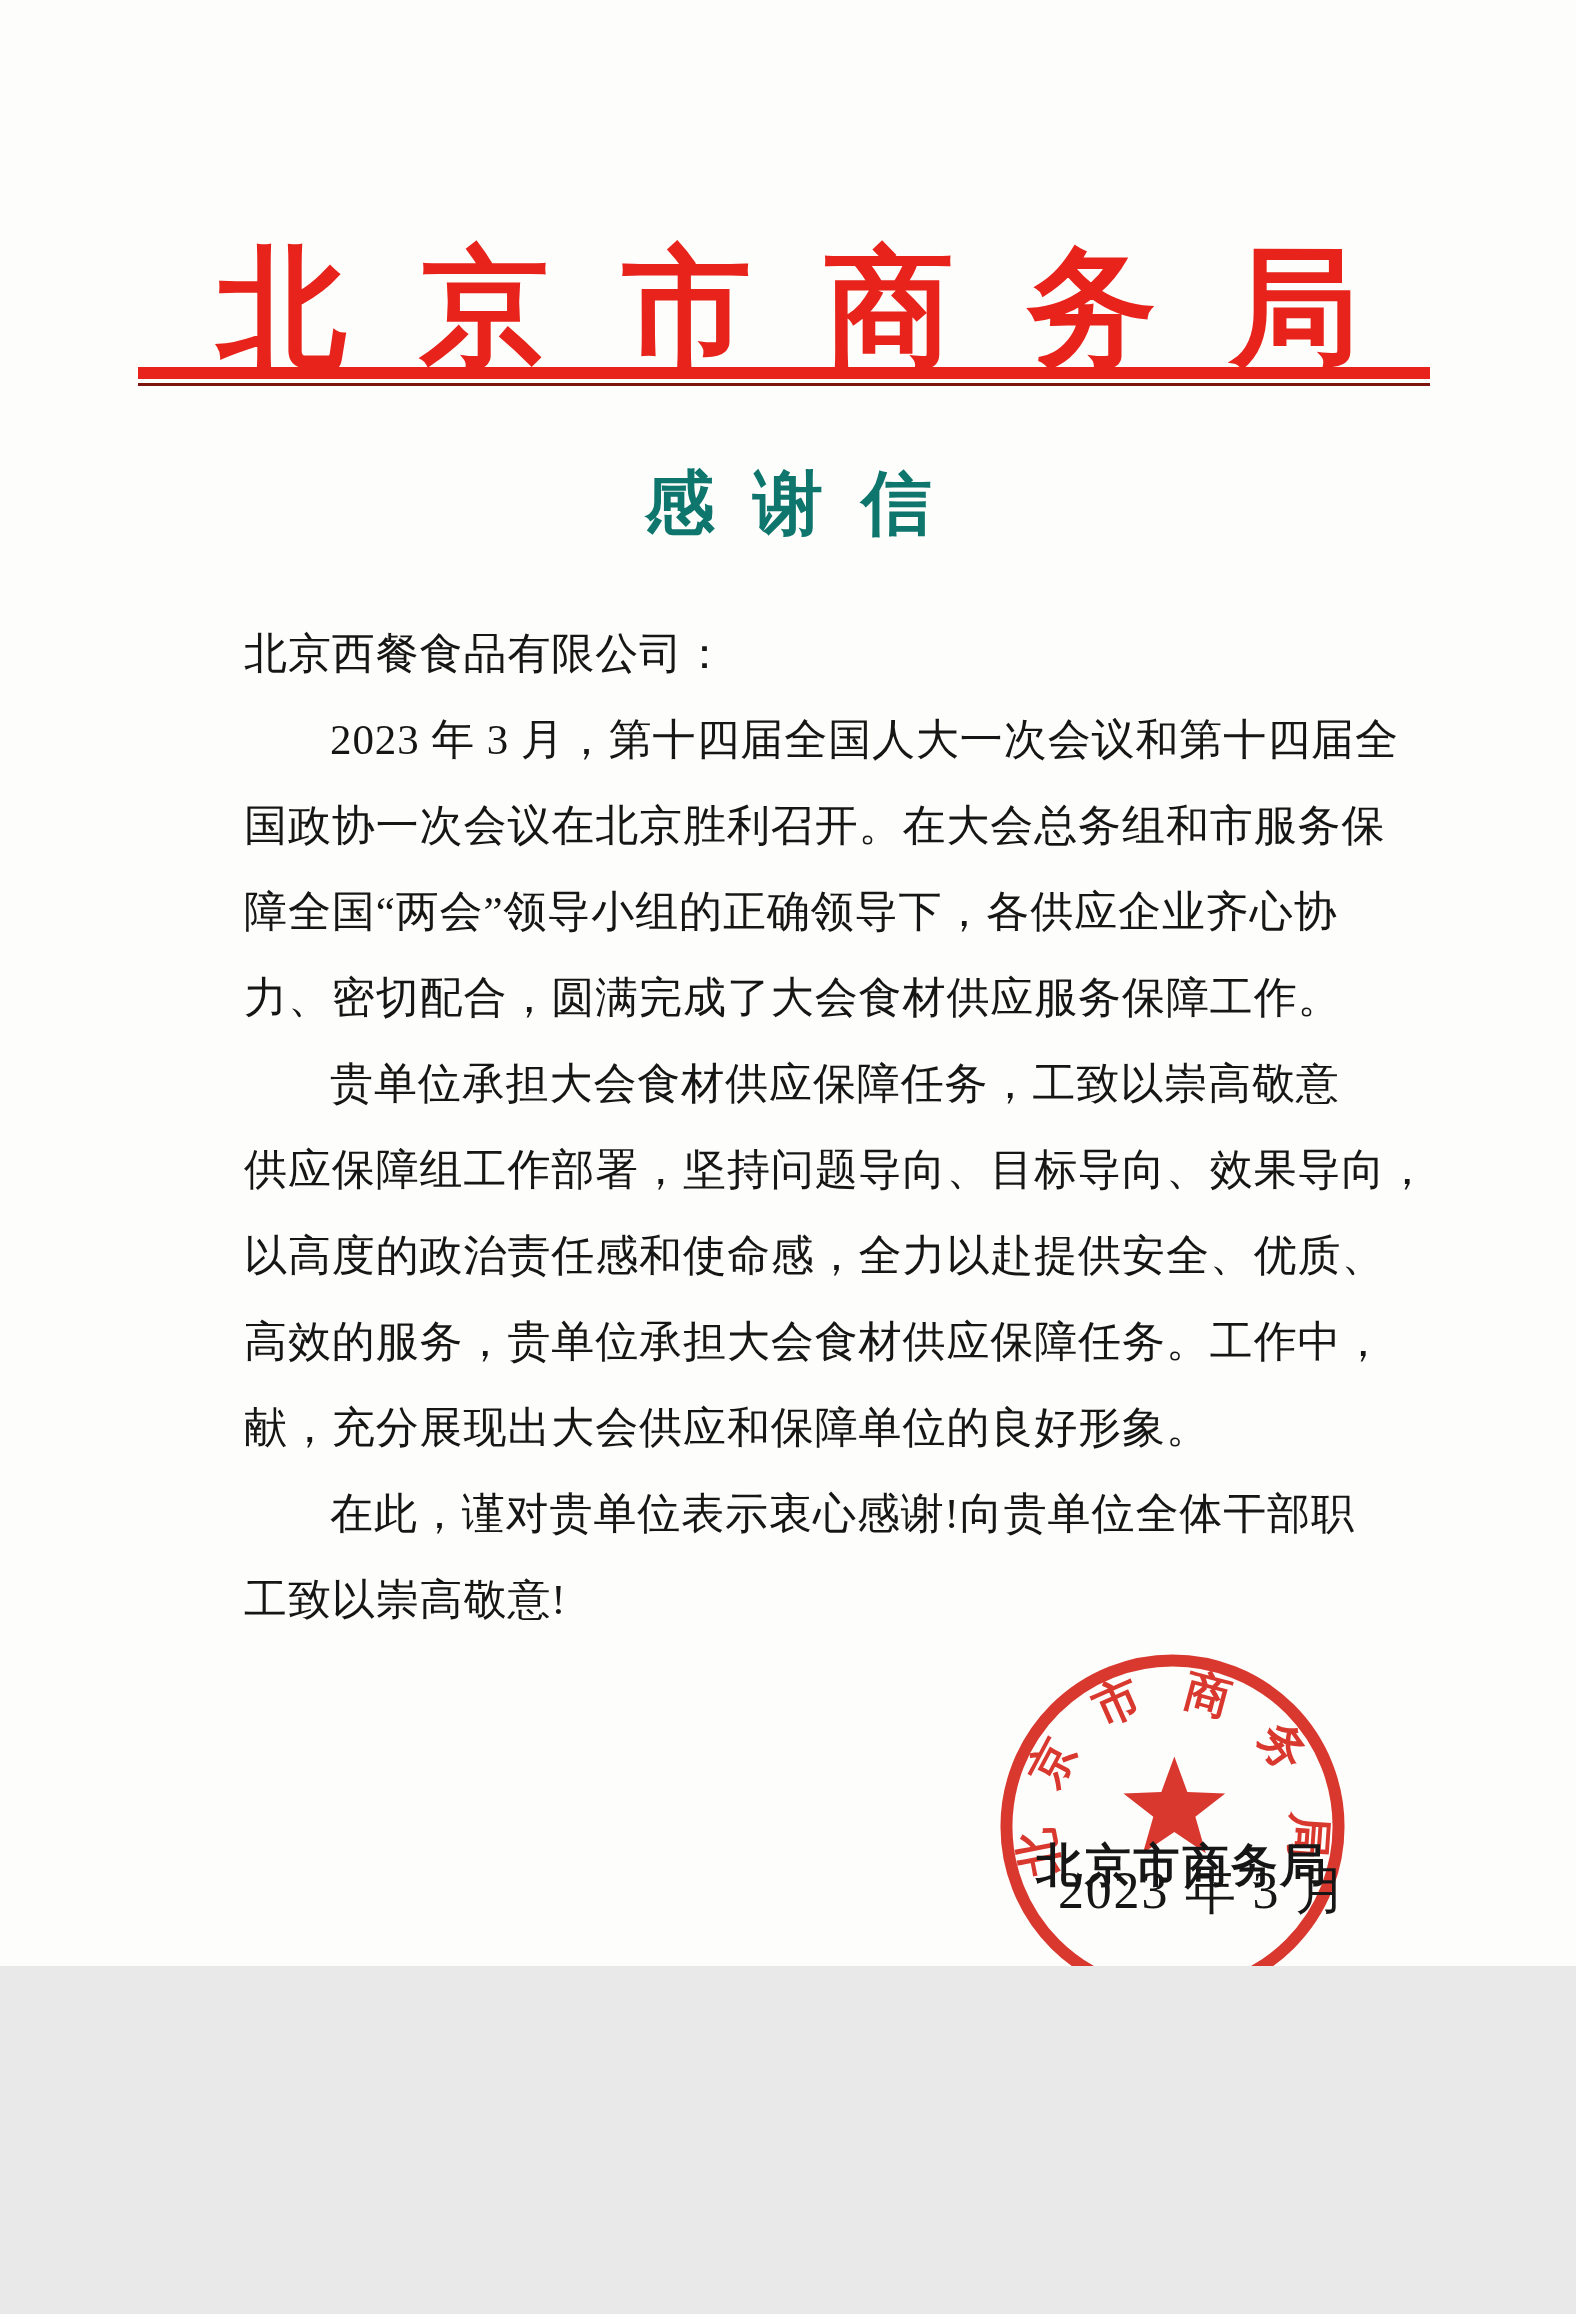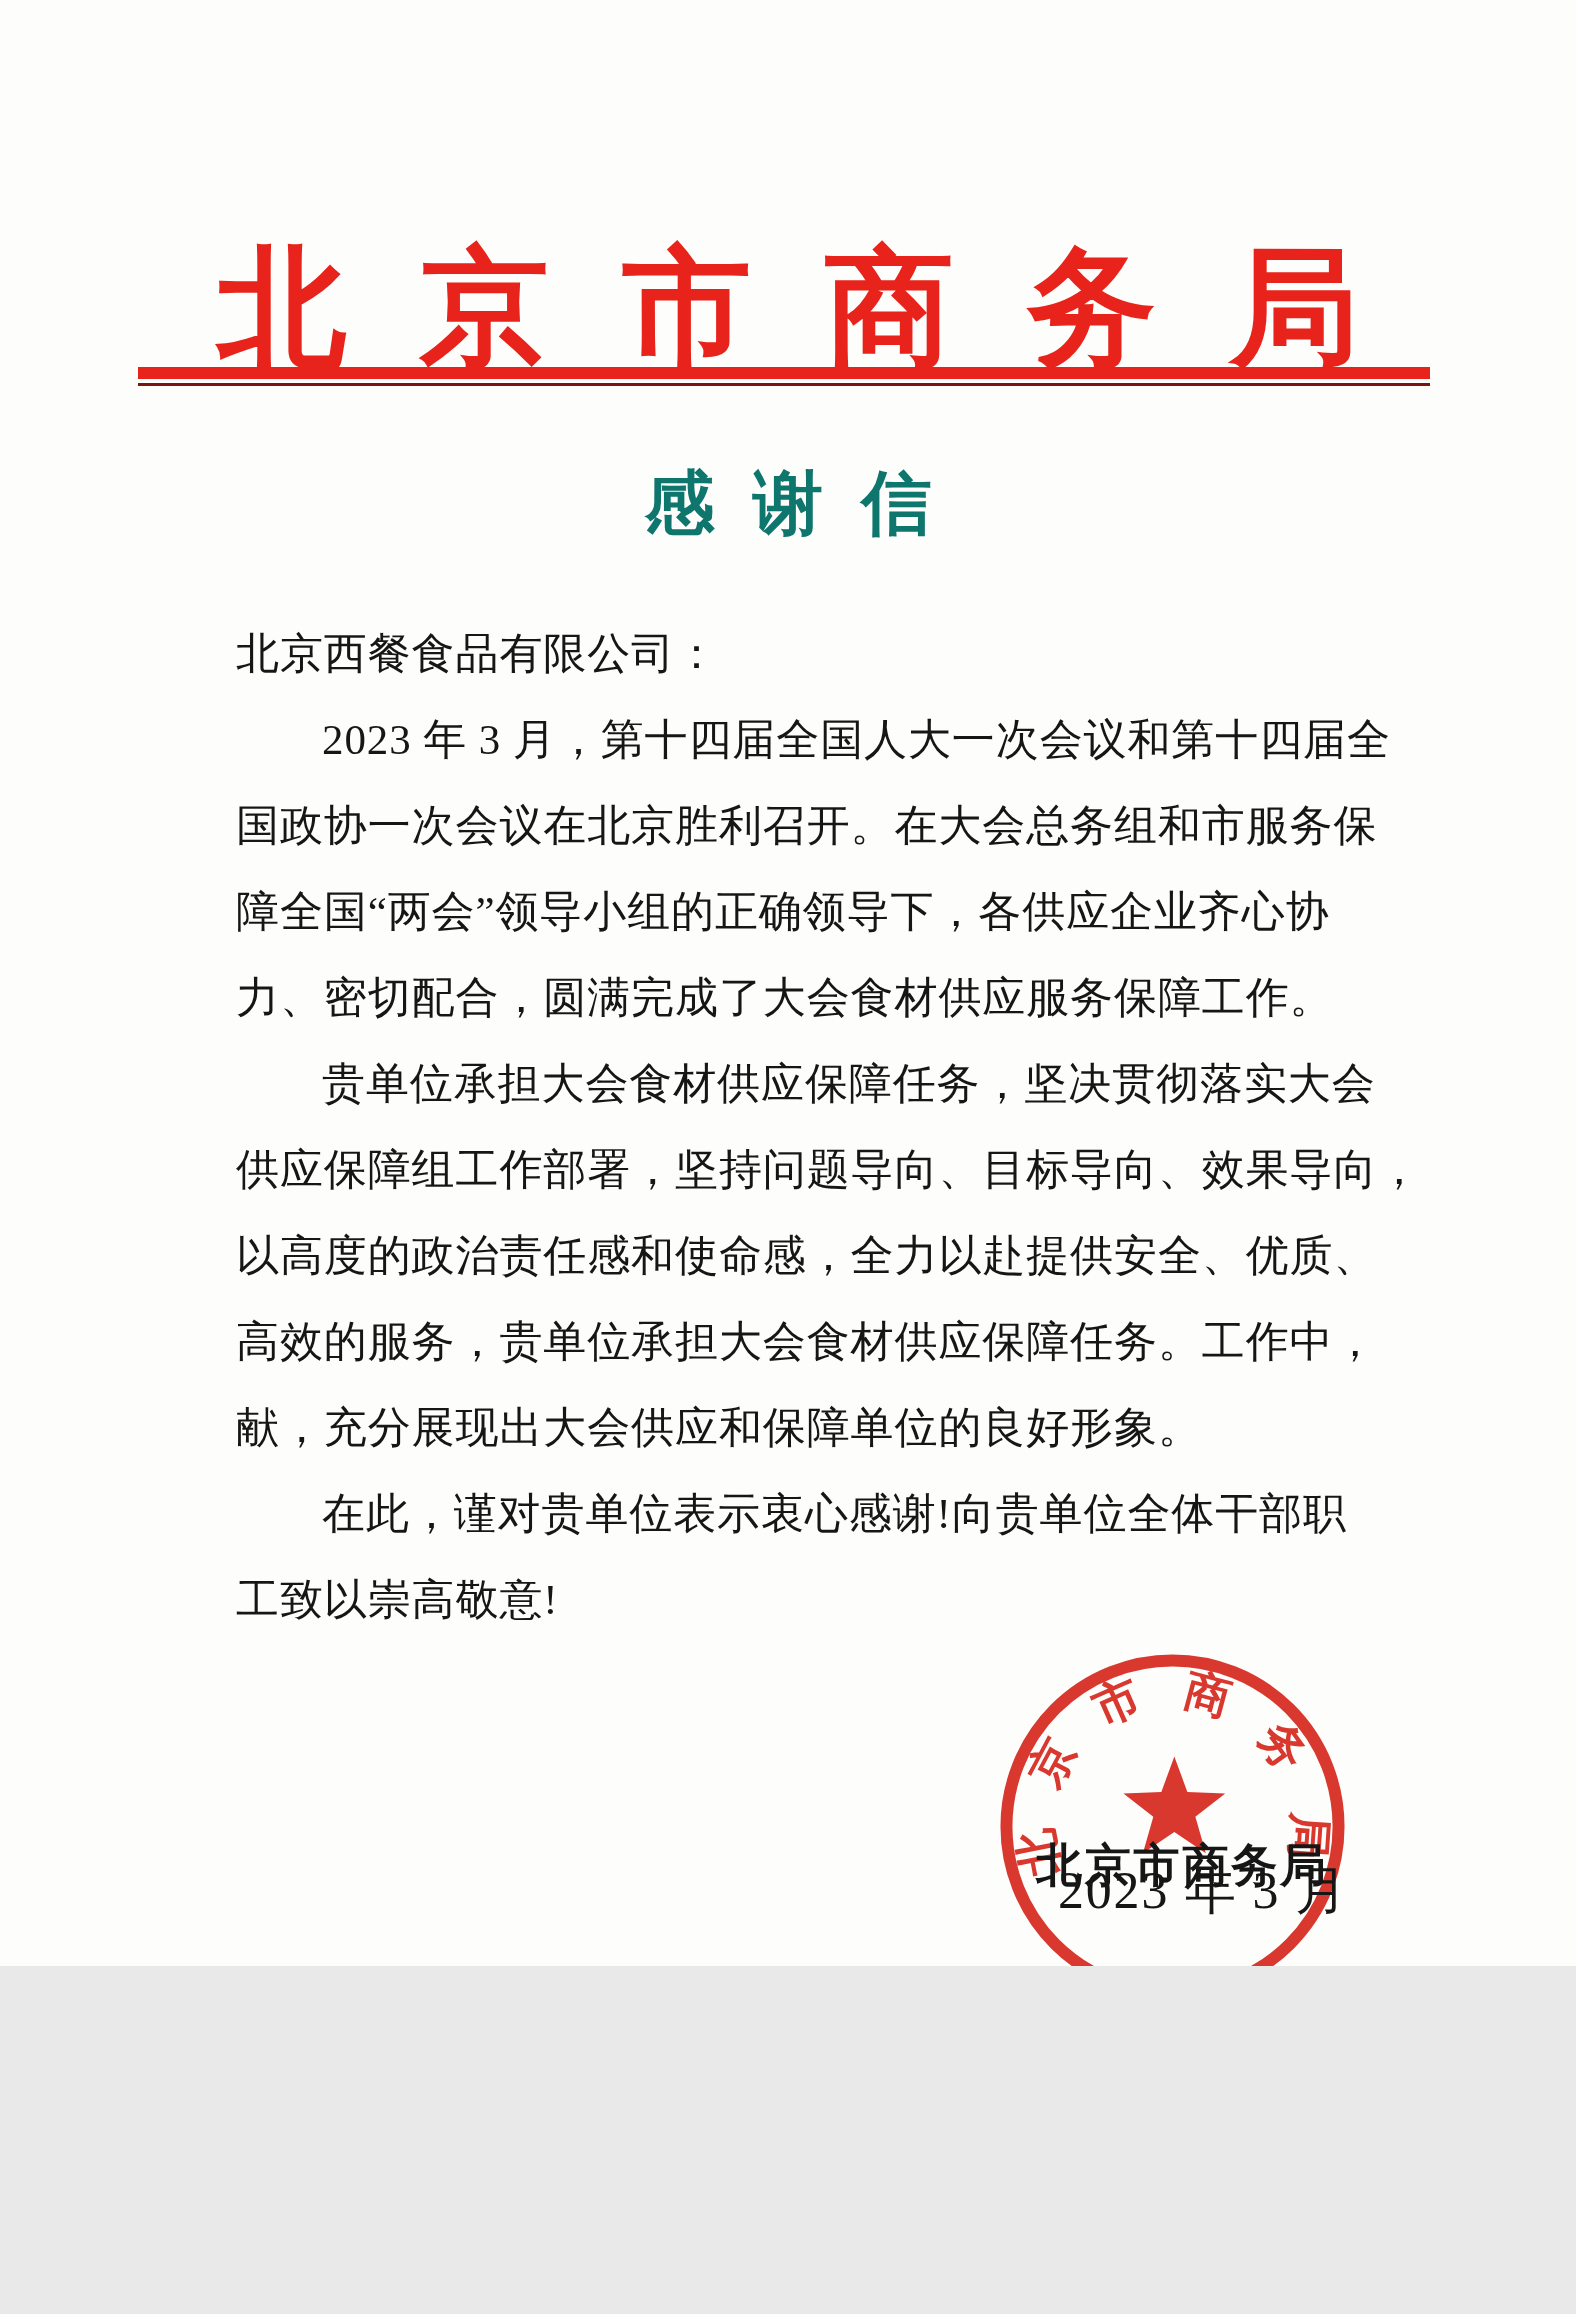--- a/index.html
+++ b/index.html
@@ -40,20 +40,21 @@
   }
   
   .body-block{
     position:absolute;left:236px;top:611px;width:1172px;
     font-size:43px;
   }
   .line{
     white-space:nowrap;
     height:86px;line-height:86px;
     letter-spacing:0.9px;
+    margin-left:8px;
   }
   .line.indent{text-indent:2em;}
   
   .sig-name{
     position:absolute;left:1036px;top:1835px;
     font-size:46px;letter-spacing:2.8px;font-weight:bold;
     white-space:nowrap;z-index:3;
   }
   .sig-date{
     position:absolute;left:1058px;top:1856px;
@@ -81,21 +82,21 @@
   </div>
 
   <div class="doc-title">感谢信</div>
 
   <div class="body-block">
     <div class="line">北京西餐食品有限公司：</div>
     <div class="line indent">2023 年 3 月，第十四届全国人大一次会议和第十四届全</div>
     <div class="line">国政协一次会议在北京胜利召开。在大会总务组和市服务保</div>
     <div class="line">障全国“两会”领导小组的正确领导下，各供应企业齐心协</div>
     <div class="line">力、密切配合，圆满完成了大会食材供应服务保障工作。</div>
-    <div class="line indent">贵单位承担大会食材供应保障任务，坚决贯彻落实大会</div>
+    <div class="line indent">贵单位承担大会食材供应保障任务，工致以崇高敬意</div>
     <div class="line">供应保障组工作部署，坚持问题导向、目标导向、效果导向，</div>
     <div class="line">以高度的政治责任感和使命感，全力以赴提供安全、优质、</div>
     <div class="line">高效的服务，贵单位承担大会食材供应保障任务。工作中，</div>
     <div class="line">献，充分展现出大会供应和保障单位的良好形象。</div>
     <div class="line indent">在此，谨对贵单位表示衷心感谢!向贵单位全体干部职</div>
     <div class="line">工致以崇高敬意!</div>
   </div>
 
   <svg class="seal" viewBox="0 0 400 400">
     <g fill="#d6281e">

